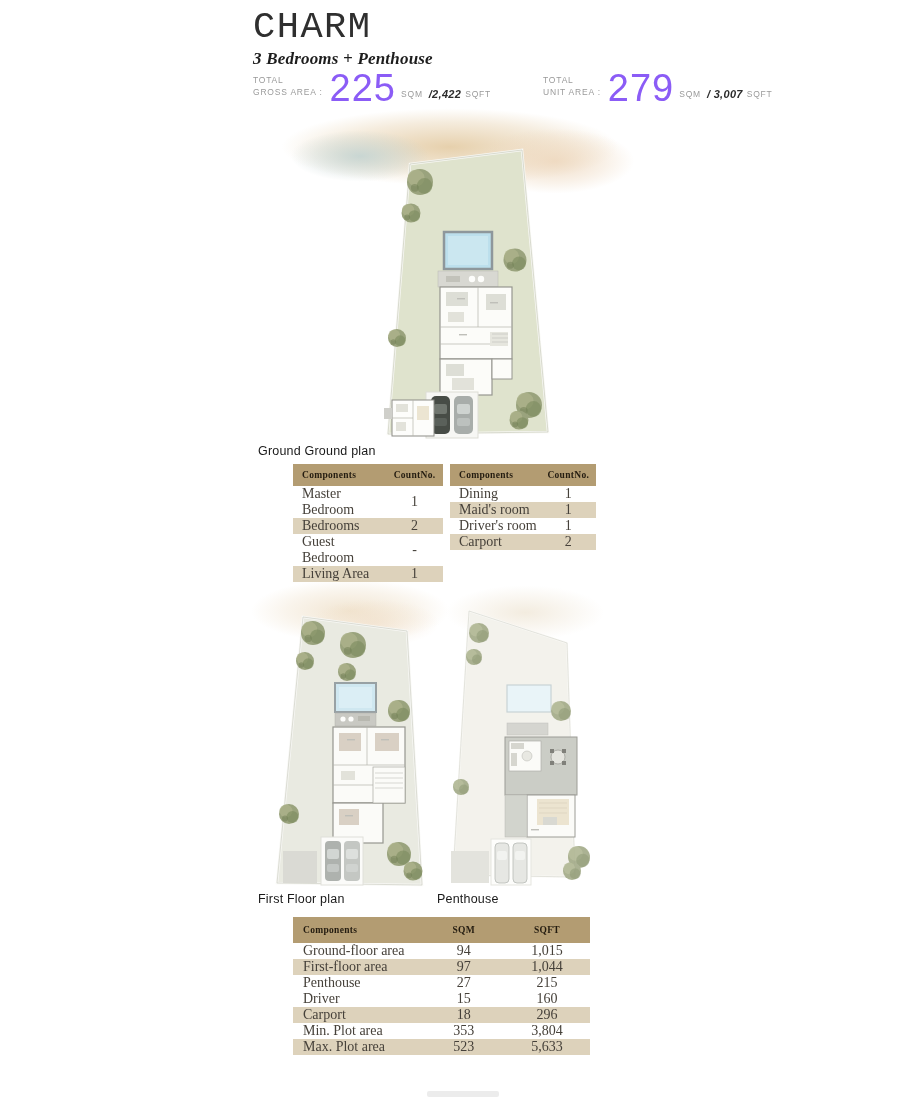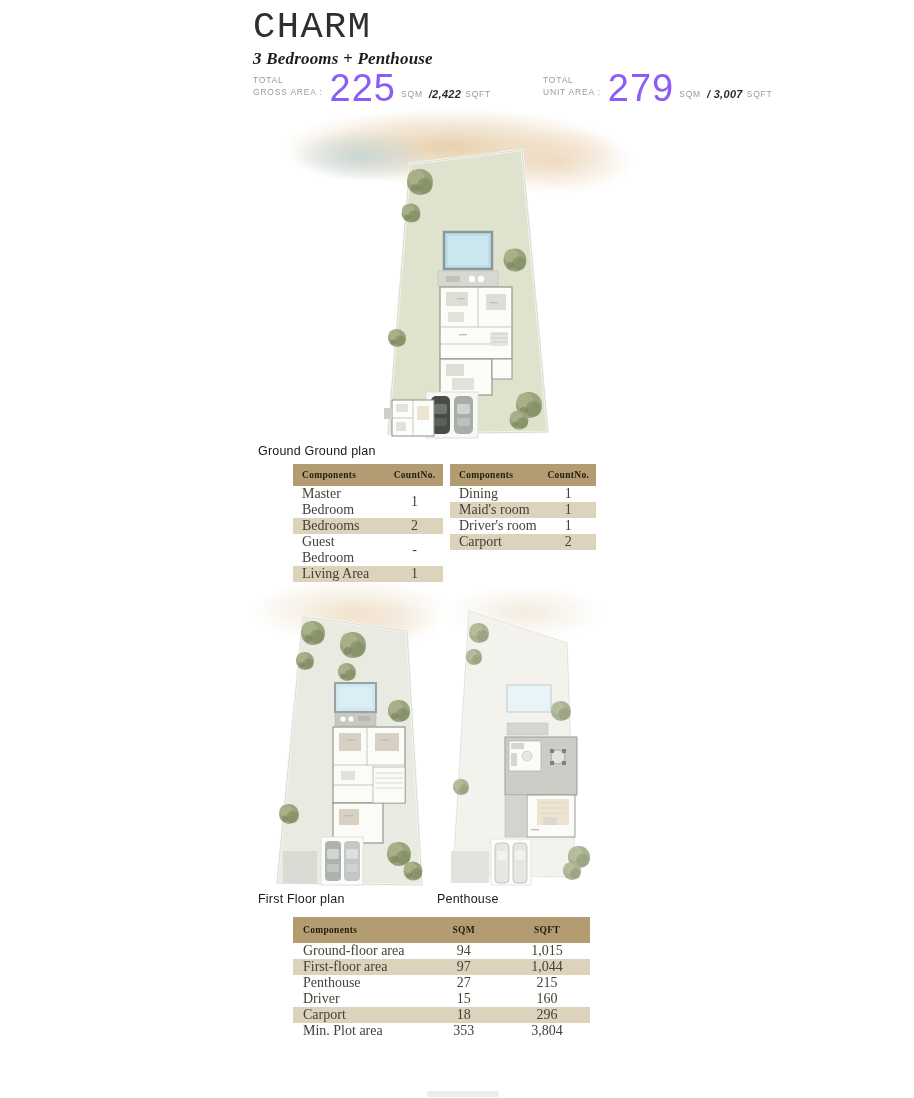--- a/index.html
+++ b/index.html
@@ -396,18 +396,23 @@
         <tr class="alt">
           <td>Carport</td>
           <td>18</td>
           <td>296</td>
         </tr>
         <tr>
           <td>Min. Plot area</td>
           <td>353</td>
           <td>3,804</td>
         </tr>
+        <tr class="alt">
+          <td>Max. Plot area</td>
+          <td>523</td>
+          <td>5,633</td>
+        </tr>
       </tbody>
   </table>
 
   <div class="artifact"></div>
 
 </div>
 
 </body></html>

